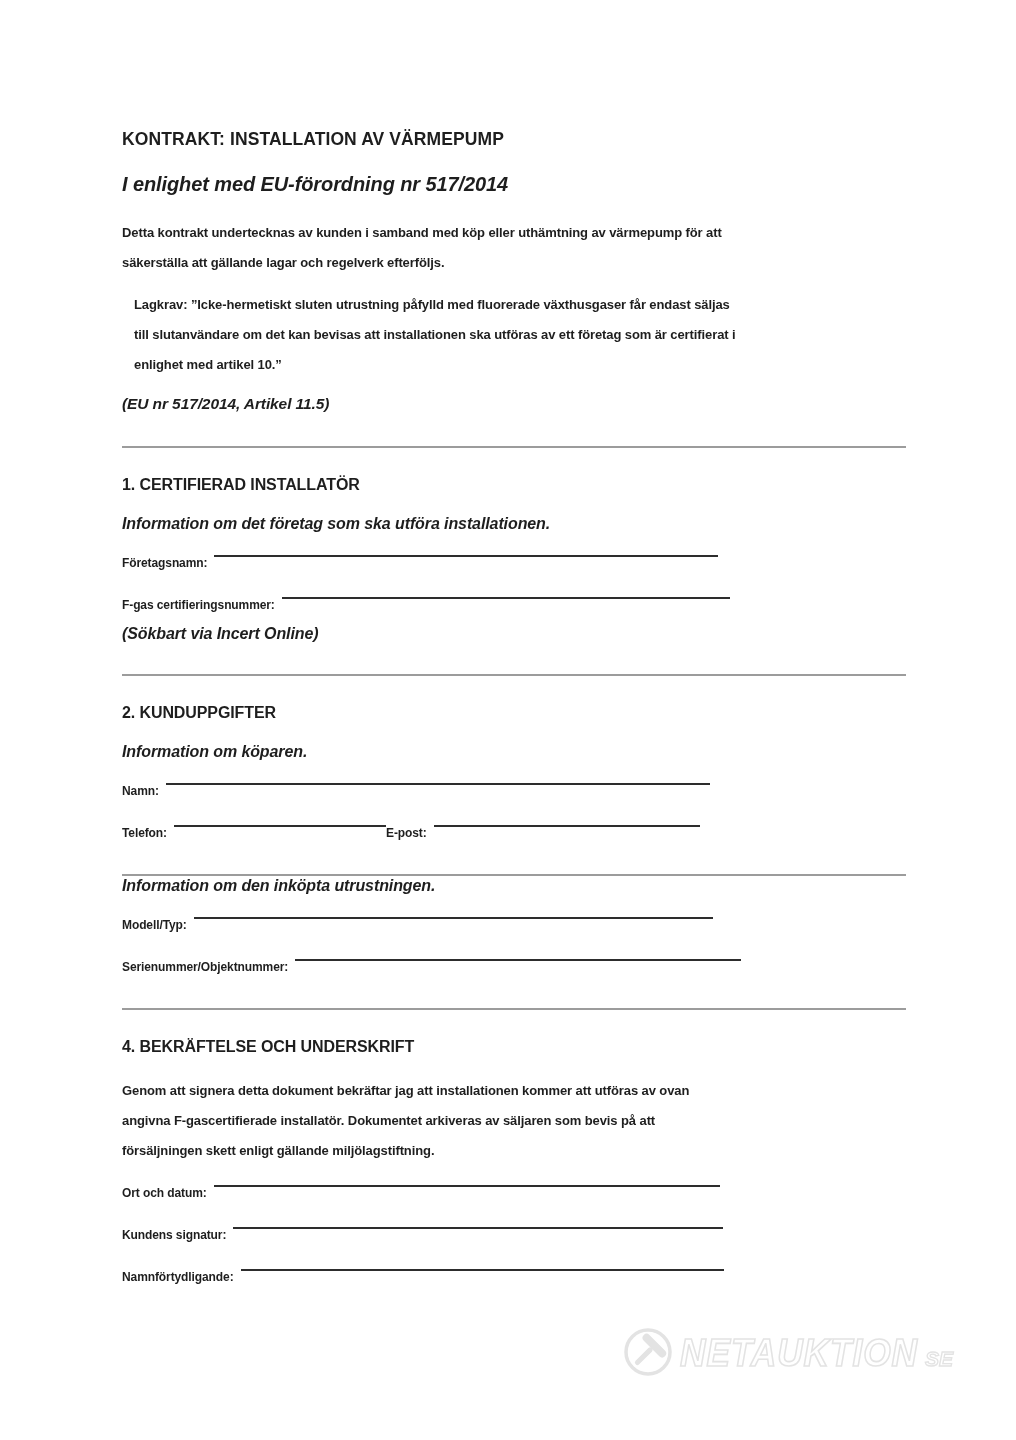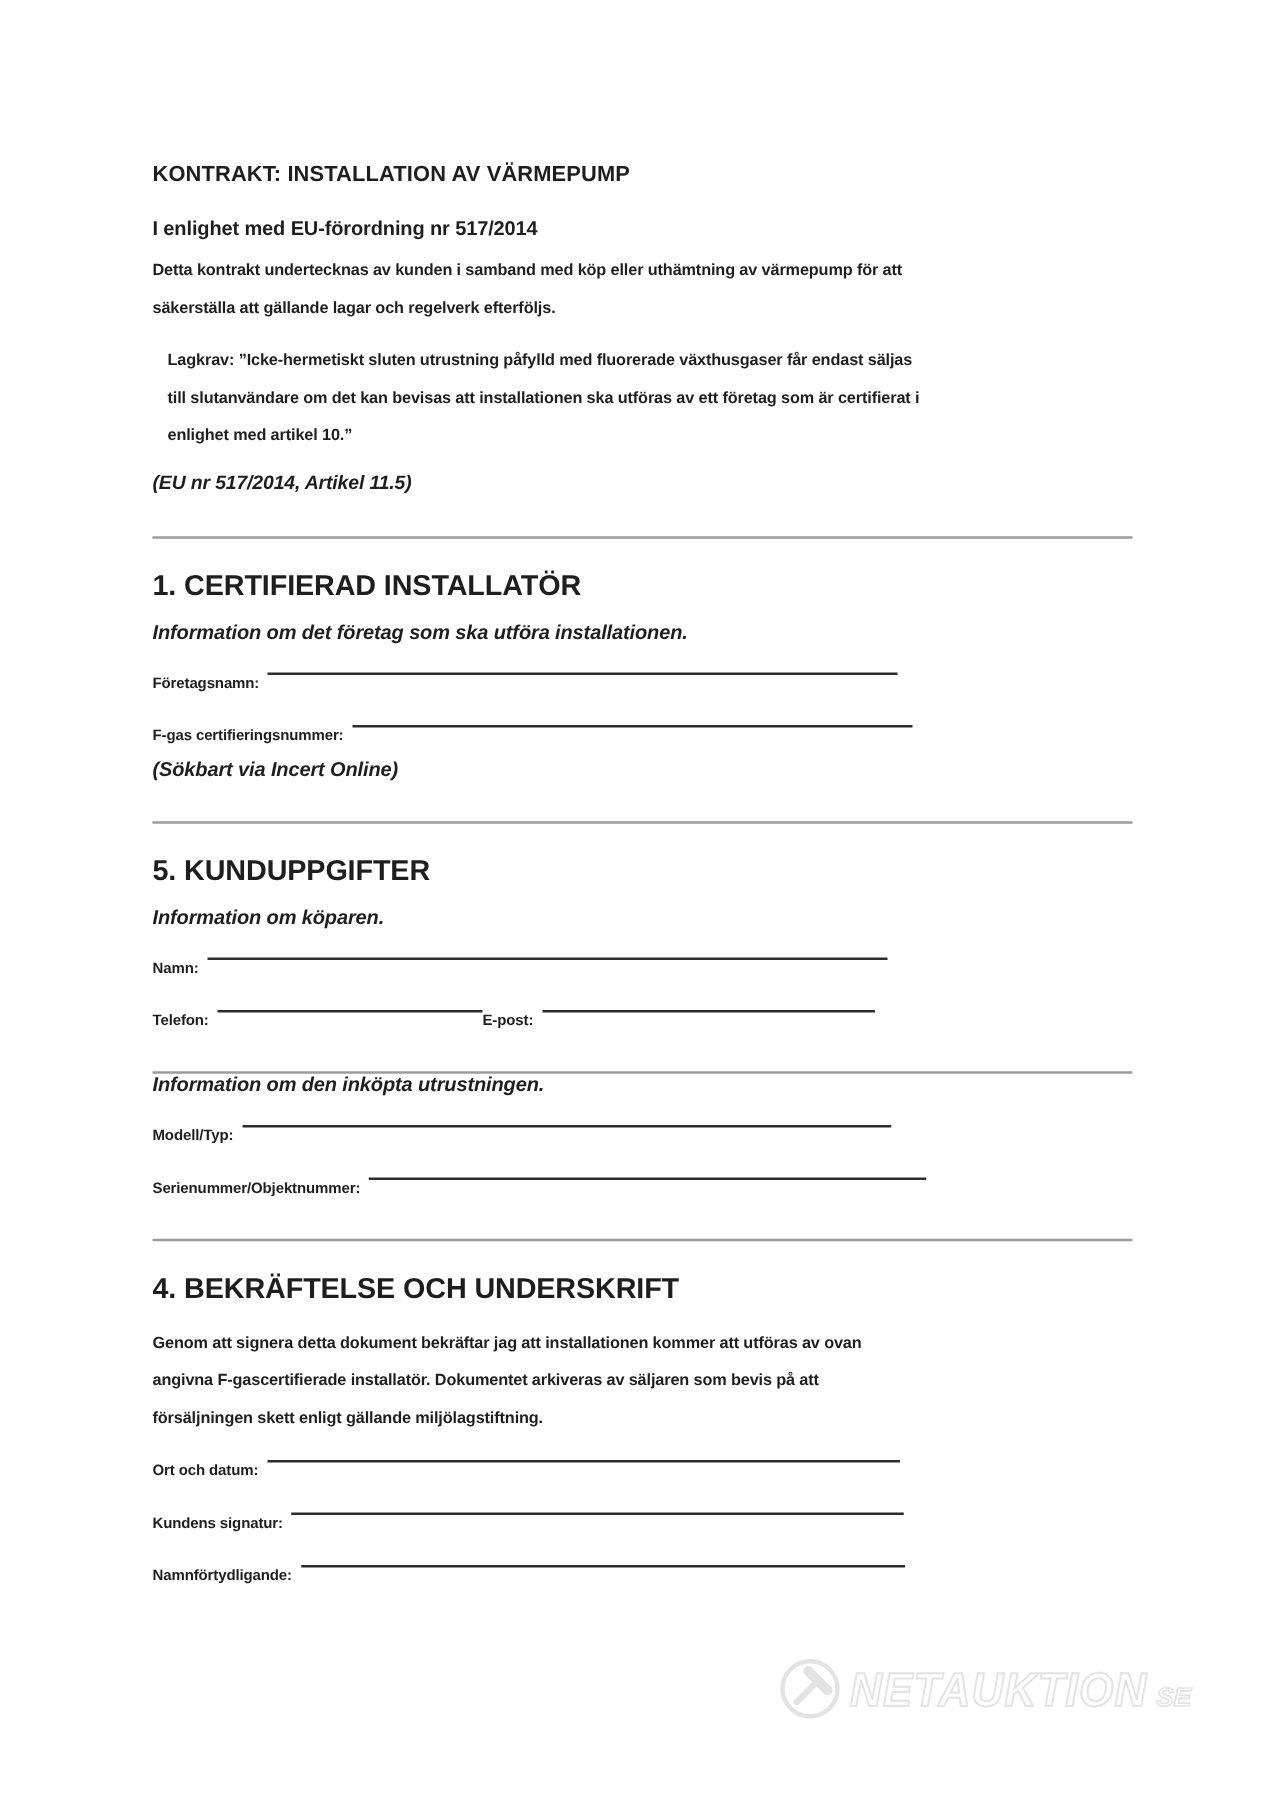--- a/index.html
+++ b/index.html
@@ -20,23 +20,24 @@
     left: 122px;
     width: 784px;
   }
   h1 {
     font-size: 17.5px;
     line-height: 22px;
     letter-spacing: 0.1px;
     margin: 16px 0 24px;
   }
   .subtitle {
-    font-size: 16px;
+    font-size: 20px;
+    font-style: italic;
     line-height: 20px;
-    margin: 0 0 7px;
+    margin: 0 0 24px;
   }
   .para {
     font-size: 13px;
     line-height: 30px;
     white-space: pre-line;
     width: 810px;
     margin: 0 0 6px;
   }
   .legal { margin: 12px; }
   .citation {
@@ -44,21 +45,21 @@
     font-style: italic;
     line-height: 24px;
     margin: 0;
   }
   hr.divider {
     border: none;
     border-top: 2px solid #9c9c9c;
     margin: 30px 0 0;
   }
   h2 {
-    font-size: 23px;
+    font-size: 16px;
     line-height: 22px;
     margin: 26px 0 18px;
   }
   .desc {
     font-size: 16px;
     font-style: italic;
     line-height: 20px;
     margin: 0 0 18px;
   }
   .field {
@@ -140,21 +141,21 @@
     <div class="field" style="max-width:608px">
       <span class="label">F-gas certifieringsnummer:</span>
       <span class="line"></span>
     </div>
     <div class="note">(Sökbart via Incert Online)</div>
   </section>
 
   <hr class="divider">
 
   <section>
-    <h2>5. KUNDUPPGIFTER</h2>
+    <h2>2. KUNDUPPGIFTER</h2>
     <div class="desc">Information om köparen.</div>
     <div class="field" style="max-width:588px">
       <span class="label">Namn:</span>
       <span class="line"></span>
     </div>
     <div class="field" style="max-width:578px">
       <span class="label">Telefon:</span>
       <span class="line fixed"></span>
       <span class="label">E-post:</span>
       <span class="line"></span>

